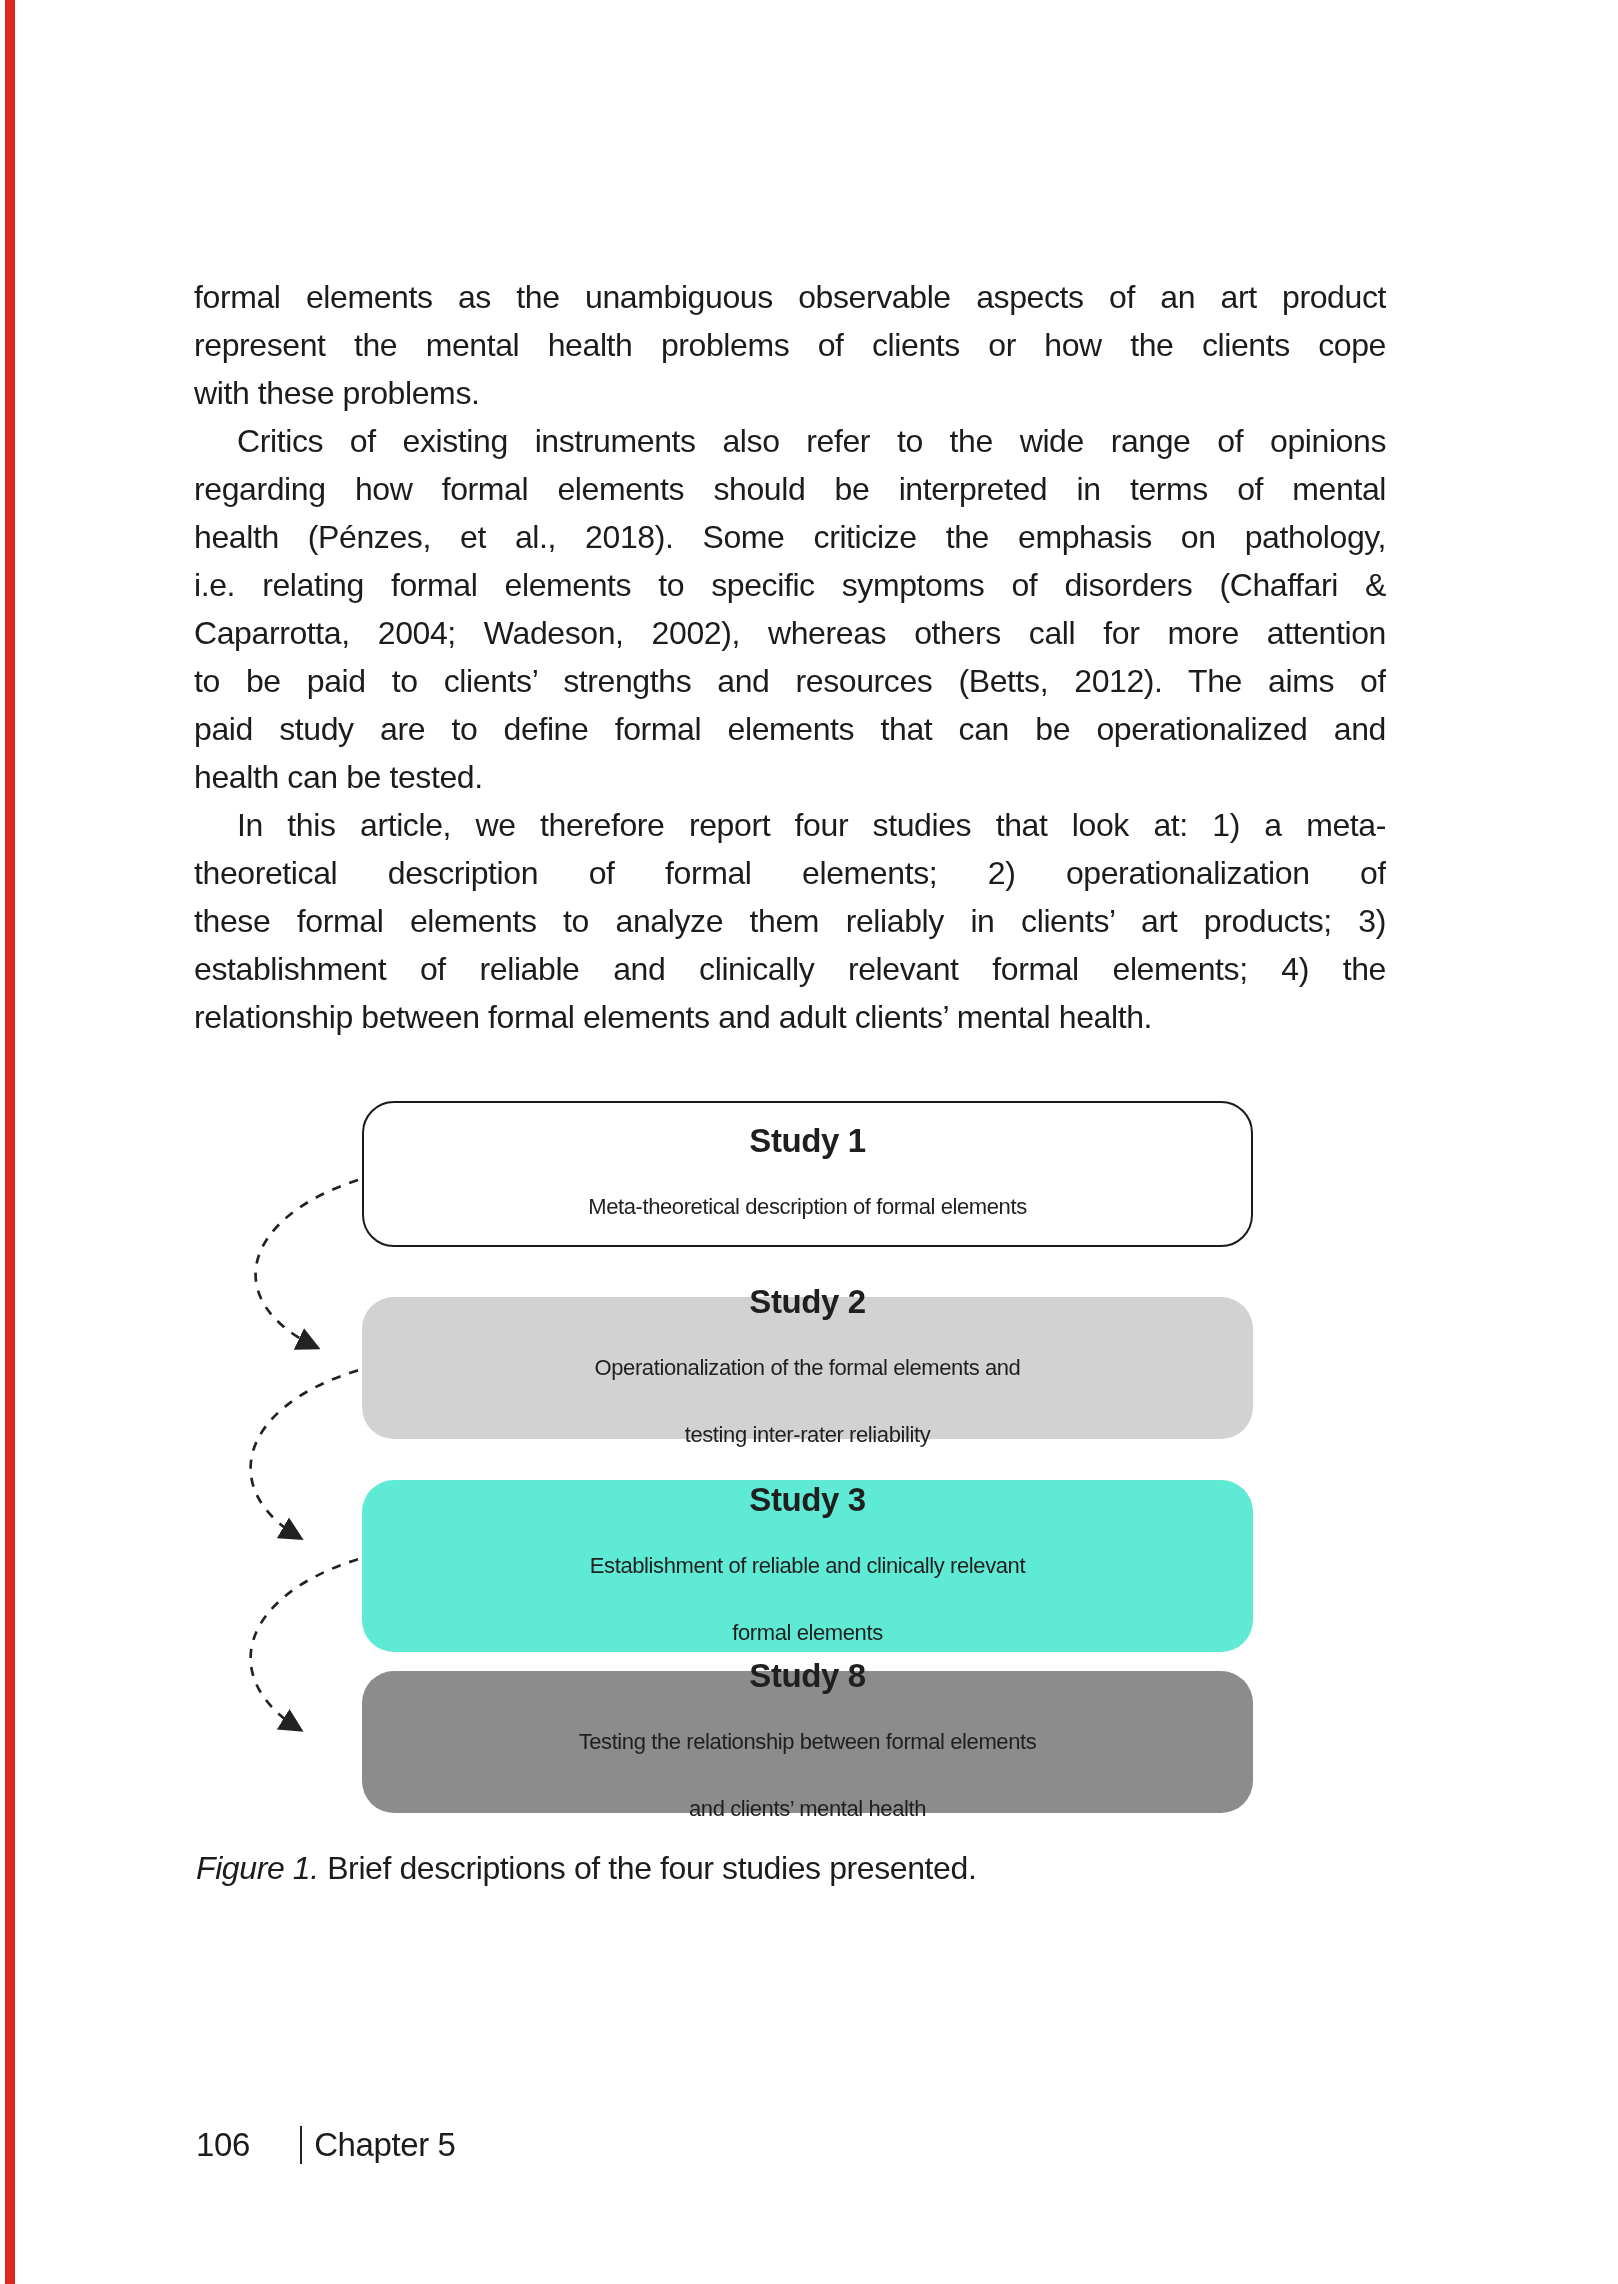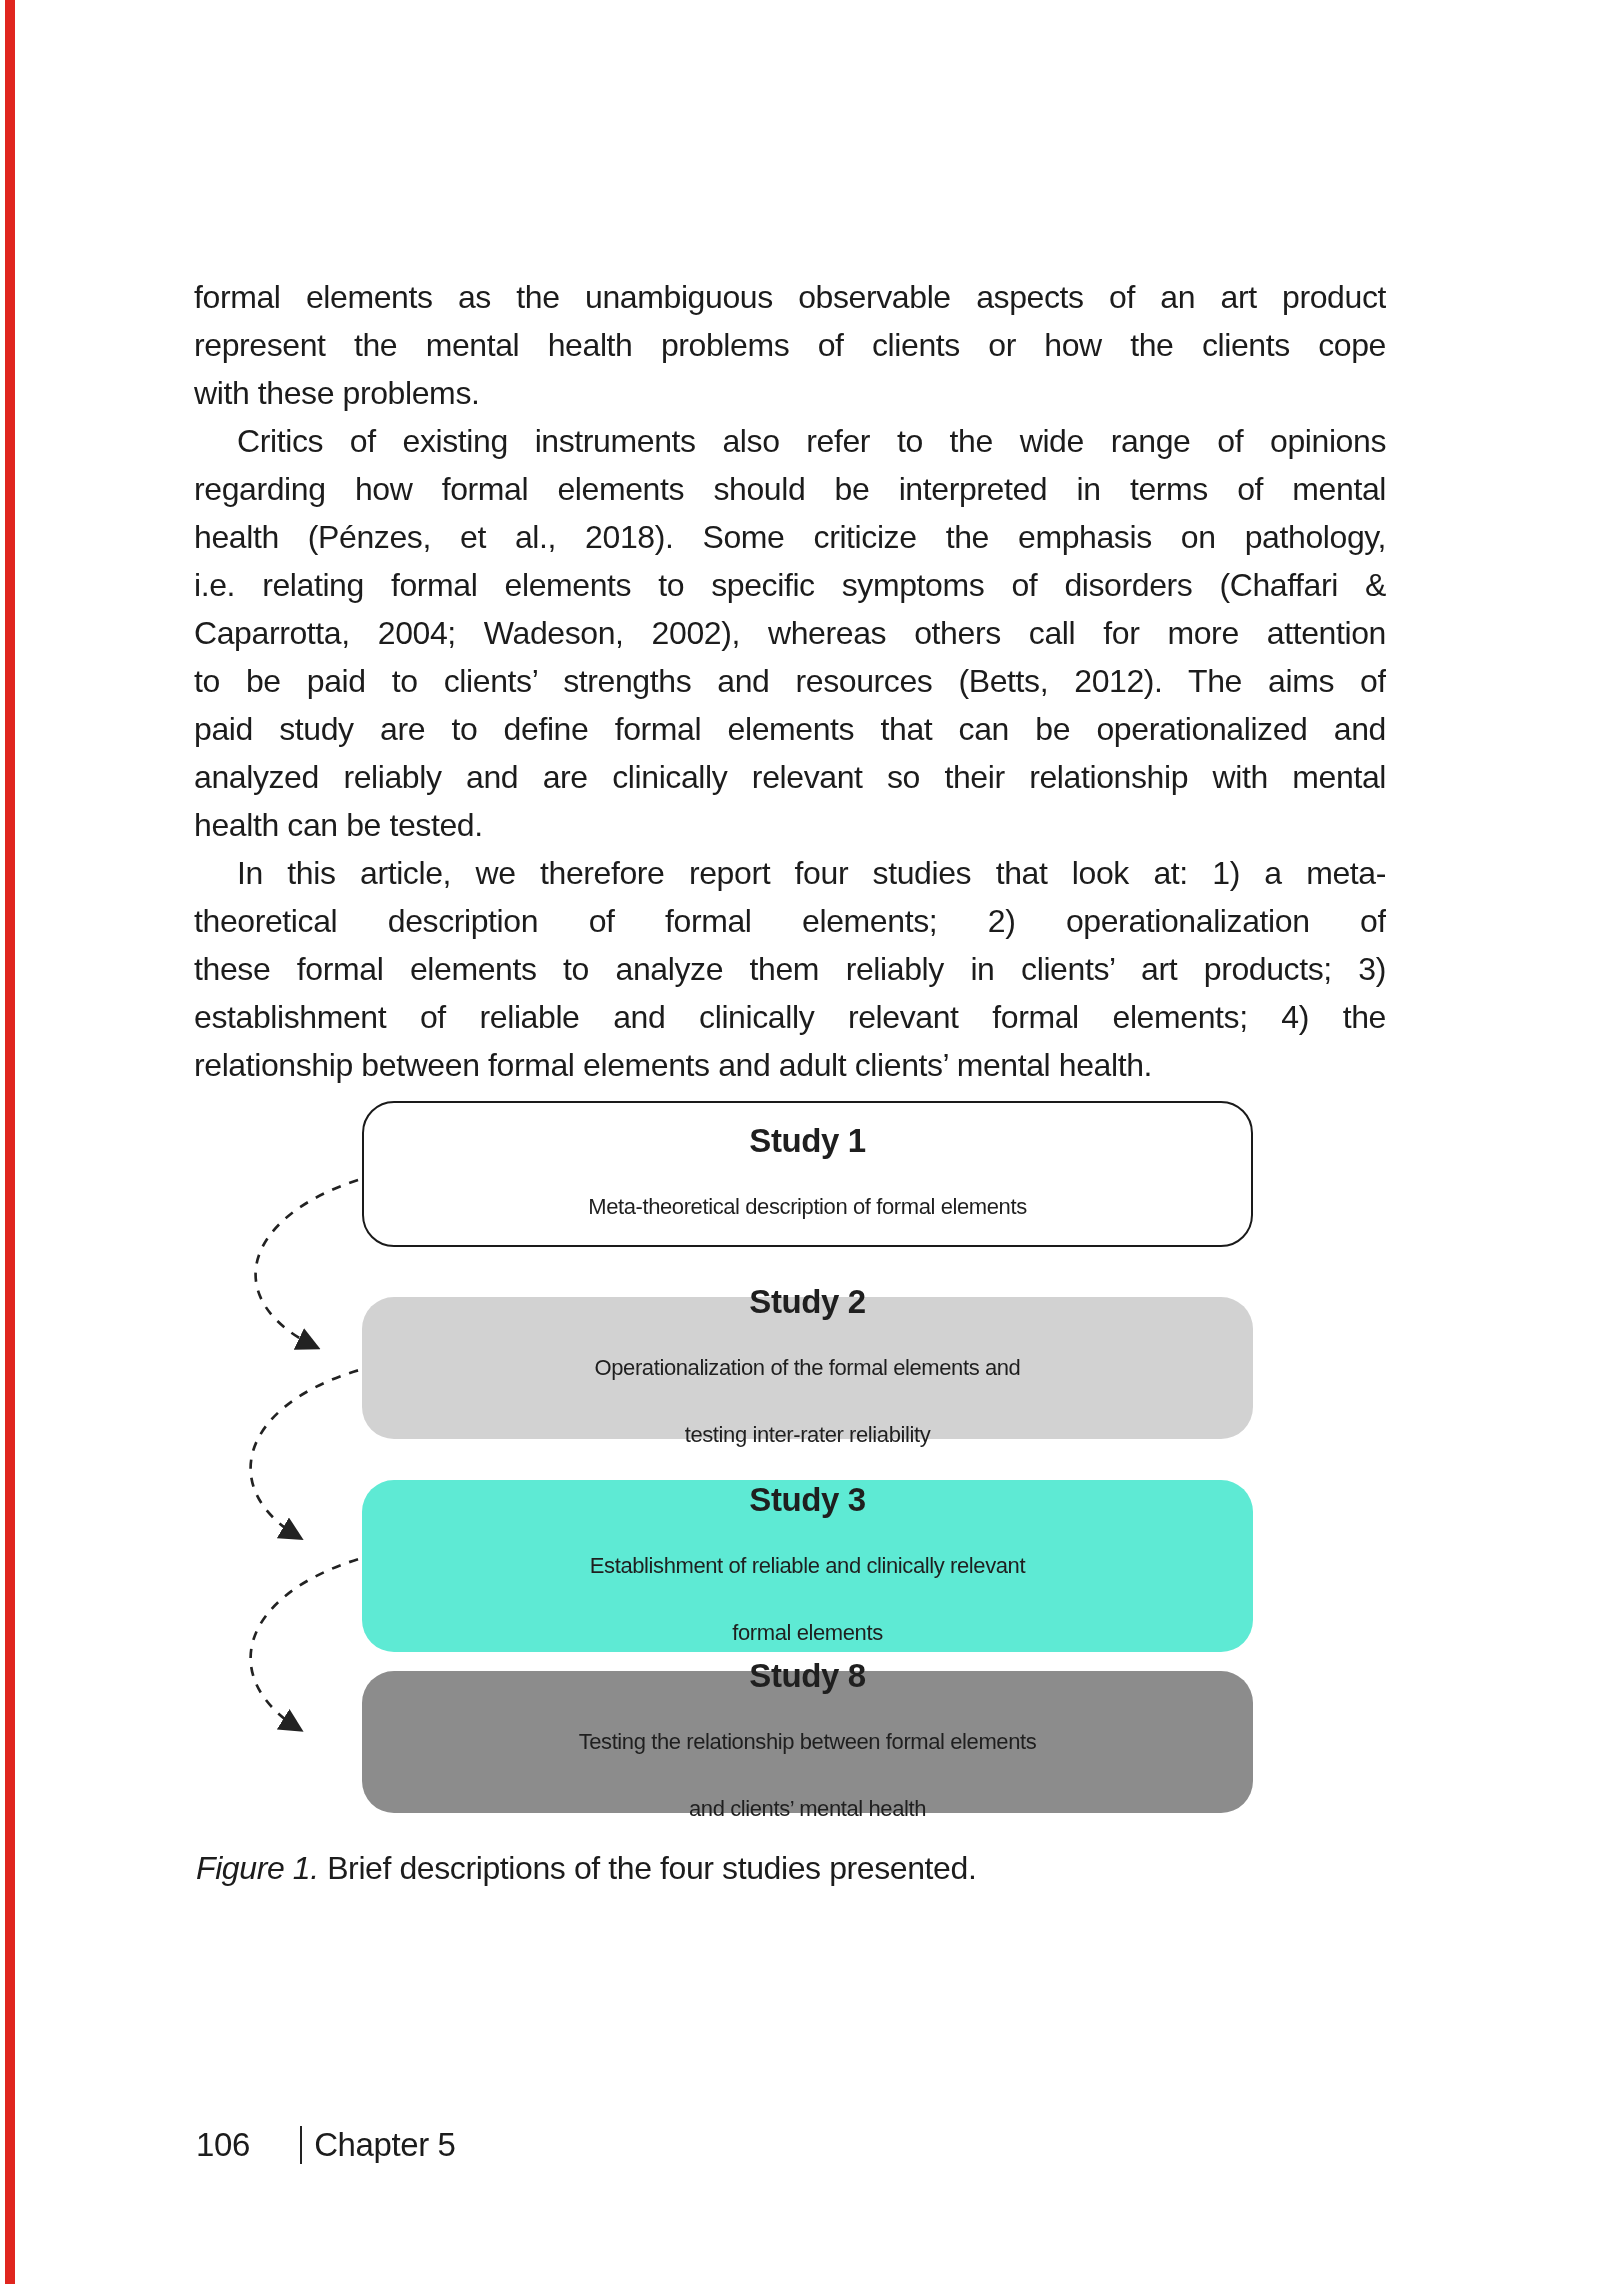--- a/index.html
+++ b/index.html
@@ -92,21 +92,20 @@
       <div class="line j">formal elements as the unambiguous observable aspects of an art product</div>
       <div class="line j">represent the mental health problems of clients or how the clients cope</div>
       <div class="line">with these problems.</div>
       <div class="line j indent">Critics of existing instruments also refer to the wide range of opinions</div>
       <div class="line j">regarding how formal elements should be interpreted in terms of mental</div>
       <div class="line j">health (Pénzes, et al., 2018). Some criticize the emphasis on pathology,</div>
       <div class="line j">i.e. relating formal elements to specific symptoms of disorders (Chaffari &amp;</div>
       <div class="line j">Caparrotta, 2004; Wadeson, 2002), whereas others call for more attention</div>
       <div class="line j">to be paid to clients’ strengths and resources (Betts, 2012). The aims of</div>
       <div class="line j">paid study are to define formal elements that can be operationalized and</div>
-      <div class="line j">analyzed reliably and are clinically relevant so their relationship with mental</div>
       <div class="line">health can be tested.</div>
       <div class="line j indent">In this article, we therefore report four studies that look at: 1) a meta-</div>
       <div class="line j">theoretical description of formal elements; 2) operationalization of</div>
       <div class="line j">these formal elements to analyze them reliably in clients’ art products; 3)</div>
       <div class="line j">establishment of reliable and clinically relevant formal elements; 4) the</div>
       <div class="line">relationship between formal elements and adult clients’ mental health.</div>
     </div>
 
   <div id="figure-boxes">
       <div class="study-box bordered" style="top: 1101px; height: 146px; background: rgb(255, 255, 255);">

